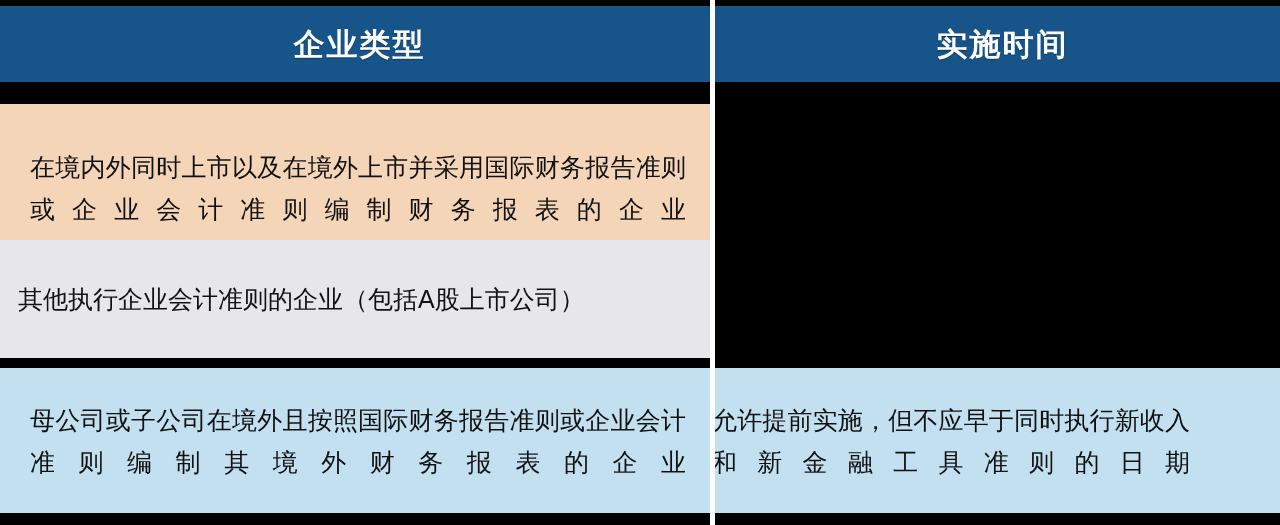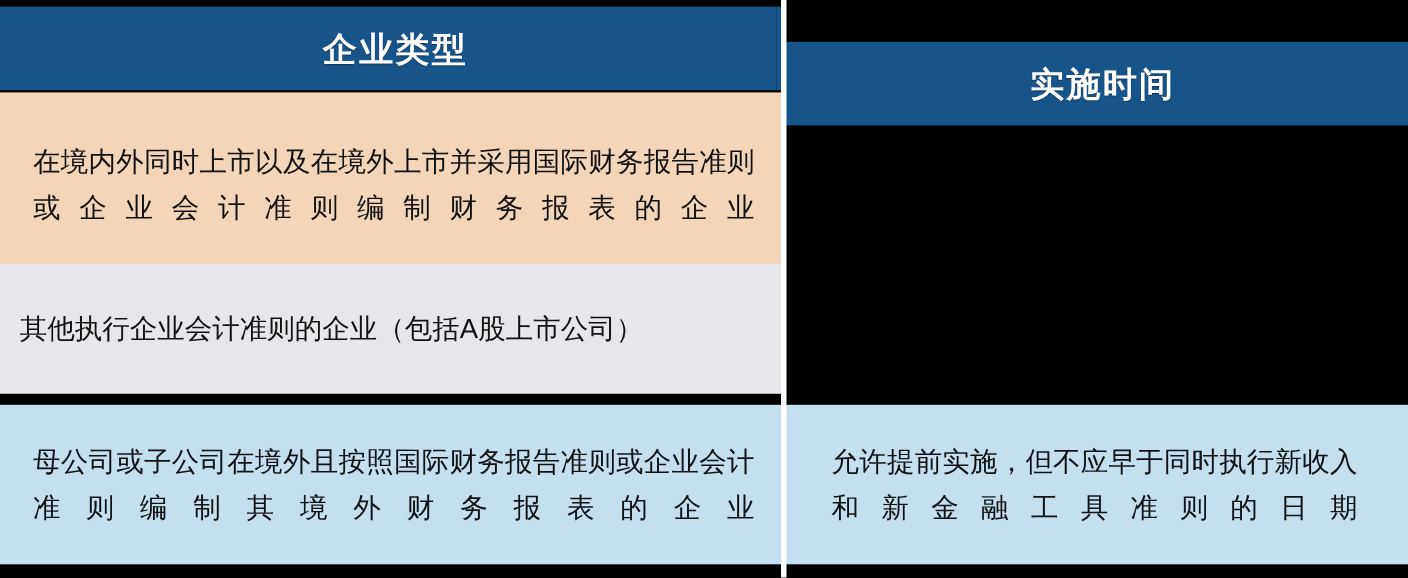--- a/index.html
+++ b/index.html
@@ -47,34 +47,34 @@
     top: 6px;
     height: 76px;
   }
   #header-row .cell {
     background: #17548a;
     justify-content: center;
     padding-left: 13px;
   }
   #header-row .cell-left  { width: 706px; }
   #header-row .spacer-col { width: 6px; background: #17548a; }
-  #header-row .cell-right { width: 568px; margin-top: 32px; }
+  #header-row .cell-right { width: 568px; }
 
   .header-text {
     color: #ffffff;
     font-size: 31px;
     font-weight: bold;
     letter-spacing: 2px;
     line-height: 1;
     text-shadow: 0 1px 1px rgba(0,0,0,0.35);
     white-space: nowrap;
   }
 
   
-  #body-row-1 { top: 84px;  height: 167px; }
+  #body-row-1 { top: 104px;  height: 167px; }
   #body-row-2 { top: 240px; height: 118px; }
   #body-row-3 { top: 368px; height: 145px; align-items: center; }
 
   #body-row-1 .cell { background: #f4d5b8; }
   #body-row-2 .cell { background: #e6e6eb; }
   #body-row-3 .cell { background: #c2e0f0; }
 
   .body-text {
     color: #111111;
     font-size: 25px;
@@ -96,21 +96,20 @@
     text-align: left;
   }
 
   
   #body-row-1 .cell-right .body-text,
   #body-row-2 .cell-right .body-text {
     margin-left: 44px;
     white-space: nowrap;
   }
   #body-row-3 .cell-right .body-text {
-    margin-left: 44px;
     width: 478px;
     text-align: justify;
     text-align-last: justify;
   }
 
   
   #column-divider {
     position: absolute;
     top: 0;
     left: 710px;

